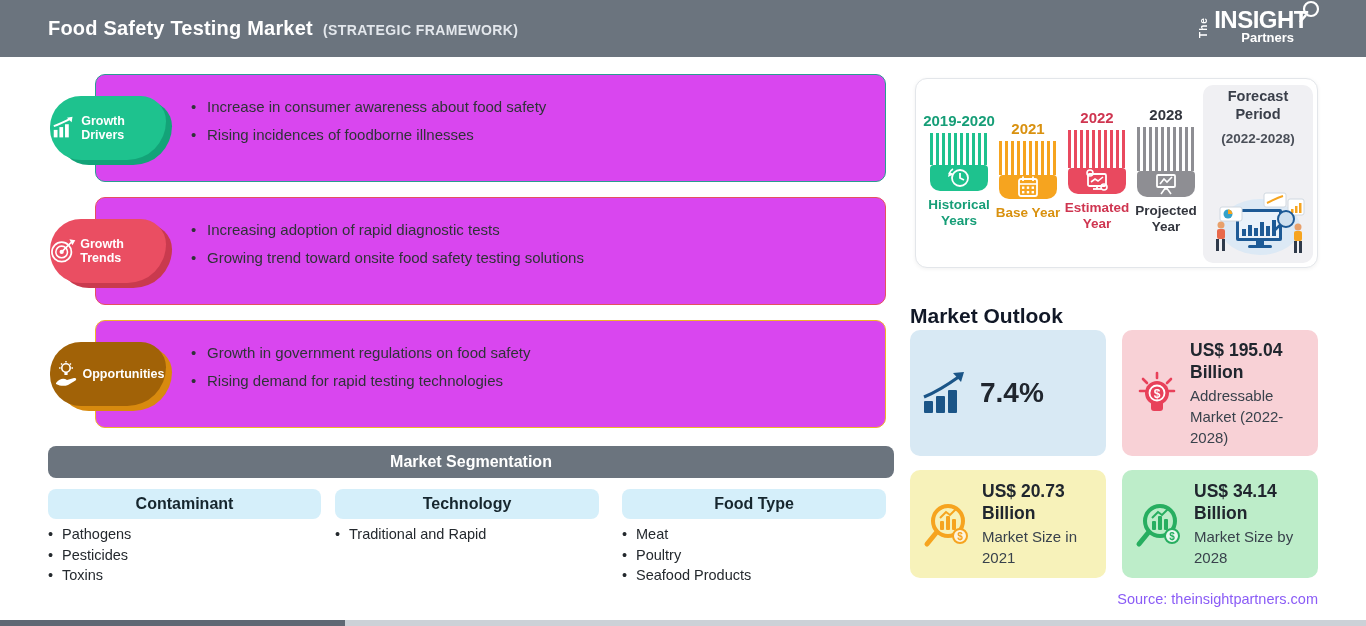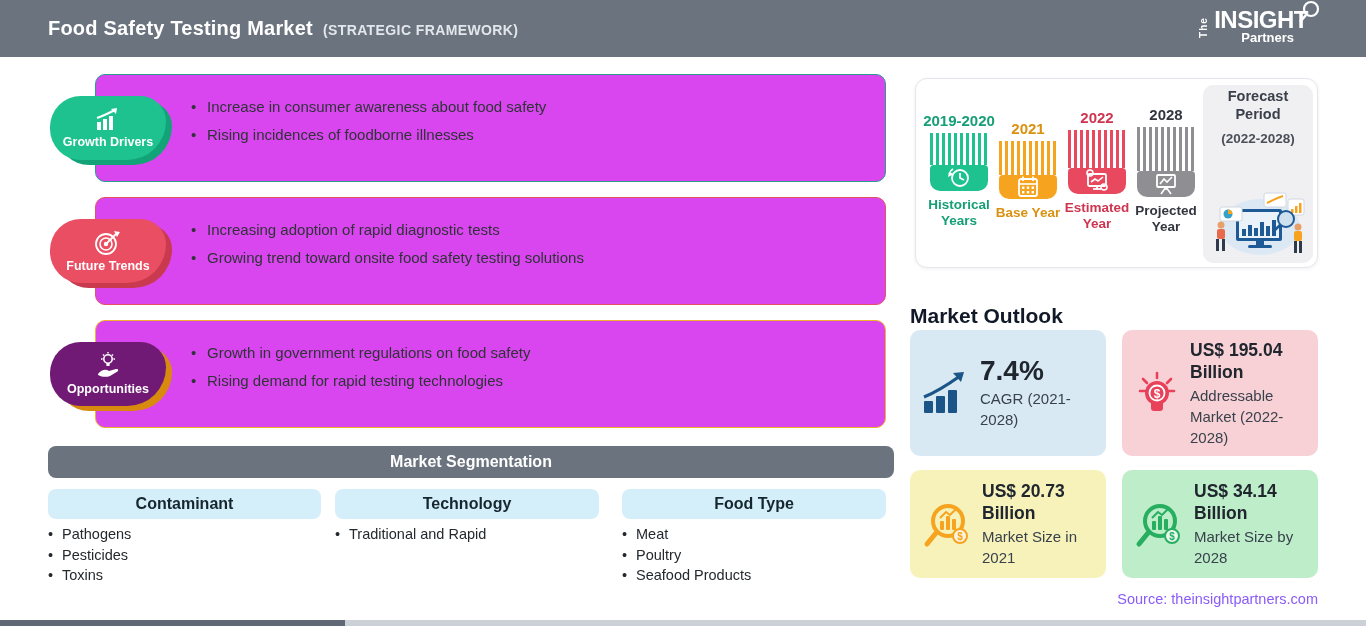--- a/index.html
+++ b/index.html
@@ -31,21 +31,21 @@
     position:absolute; left:95px; width:791px; height:108px;
     background:#d946ef; border-radius:10px; border:1.5px solid;
   }
   .driver-box ul { margin:18px 0 0 95px; list-style:none; }
   .driver-box li {
     font-size:15px; color:#2f3337; line-height:28px; position:relative; padding-left:16px;
   }
   .driver-box li::before { content:"•"; position:absolute; left:0; color:#2f3337; }
   .badge {
     position:absolute; left:50px; width:116px; height:64px; border-radius:32px 26px 40px 32px;
-    display:flex; flex-direction:column; align-items:center; justify-content:center; gap:3px; z-index:2;
+    display:flex; flex-direction:row; align-items:center; justify-content:center; gap:3px; z-index:2;
   }
   .badge-shadow {
     position:absolute; left:58px; width:114px; height:64px; border-radius:32px 26px 40px 32px; z-index:1;
     transform:translateY(5px);
   }
   .badge-label { color:#fff; font-size:12.5px; font-weight:bold; }
   .badge svg { display:block; }
 
   
   .seg-bar {
@@ -166,31 +166,31 @@
 </div>
 <div class="badge-shadow" style="top:219px; background:#c93a4e;"></div>
 <div class="badge" style="top:219px; background:#ea4e62;">
   <svg width="28" height="26" viewBox="0 0 28 26">
     <circle cx="12" cy="14" r="10" fill="none" stroke="#fff" stroke-width="1.8"></circle>
     <circle cx="12" cy="14" r="6" fill="none" stroke="#fff" stroke-width="1.6"></circle>
     <circle cx="12" cy="14" r="2.2" fill="#fff"></circle>
     <line x1="12" y1="14" x2="22" y2="4" stroke="#fff" stroke-width="1.8"></line>
     <path d="M20 1 L26 2 L23 7 Z" fill="#fff"></path>
   </svg>
-  <span class="badge-label">Future Trends</span>
+  <span class="badge-label">Growth Trends</span>
 </div>
 
 <div class="driver-box" style="top:320px; border-color:#f0b429;">
   <ul>
     <li>Growth in government regulations on food safety</li>
     <li>Rising demand for rapid testing technologies</li>
   </ul>
 </div>
 <div class="badge-shadow" style="top:342px; background:#d88a0e;"></div>
-<div class="badge" style="top:342px; background:#701a75;">
+<div class="badge" style="top:342px; background:#a16207;">
   <svg width="28" height="27" viewBox="0 0 28 27">
     <circle cx="14" cy="7" r="4.2" fill="none" stroke="#fff" stroke-width="1.6"></circle>
     <rect x="12.4" y="11" width="3.2" height="3" fill="#fff"></rect>
     <line x1="14" y1="0" x2="14" y2="1.6" stroke="#fff" stroke-width="1.4"></line>
     <line x1="7" y1="7" x2="8.6" y2="7" stroke="#fff" stroke-width="1.4"></line>
     <line x1="19.4" y1="7" x2="21" y2="7" stroke="#fff" stroke-width="1.4"></line>
     <line x1="9" y1="2.4" x2="10.2" y2="3.6" stroke="#fff" stroke-width="1.4"></line>
     <line x1="19" y1="2.4 " x2="17.8" y2="3.6" stroke="#fff" stroke-width="1.4"></line>
     <path d="M4 22 C8 17 12 17 15 19 L22 17 C24 16.5 25 18 23.5 19.5 L16 24 C12 25.5 8 25 4 23 Z" fill="#fff"></path>
   </svg>
@@ -351,21 +351,20 @@
         <rect x="2" y="30" width="9" height="12" rx="1"></rect>
         <rect x="14" y="25" width="9" height="17" rx="1"></rect>
         <rect x="26" y="19" width="9" height="23" rx="1"></rect>
       </g>
       <path d="M2 26 C12 22 24 15 38 5" stroke="#1b5587" stroke-width="3.2" fill="none"></path>
       <path d="M31 2 L42 1 L39 11 Z" fill="#1b5587"></path>
     </svg>
   </div>
   <div class="txt">
     <span class="ol-value-big">7.4%</span>
-    <span class="ol-label">CAGR (2021-2028)</span>
   </div>
 </div>
 
 <div class="ol-card card2">
   <div class="ol-icon">
     <svg width="44" height="52" viewBox="0 0 44 52">
       <circle cx="22" cy="26" r="12" fill="#e8415a"></circle>
       <path d="M16 36 h12 v5 a3 3 0 0 1 -3 3 h-6 a3 3 0 0 1 -3 -3 Z" fill="#e8415a"></path>
       <circle cx="22" cy="26" r="7.5" fill="none" stroke="#fff" stroke-width="1.8"></circle>
       <text x="22" y="30.5" text-anchor="middle" font-size="12" font-weight="bold" fill="#fff" font-family="Liberation Sans, sans-serif">$</text>

